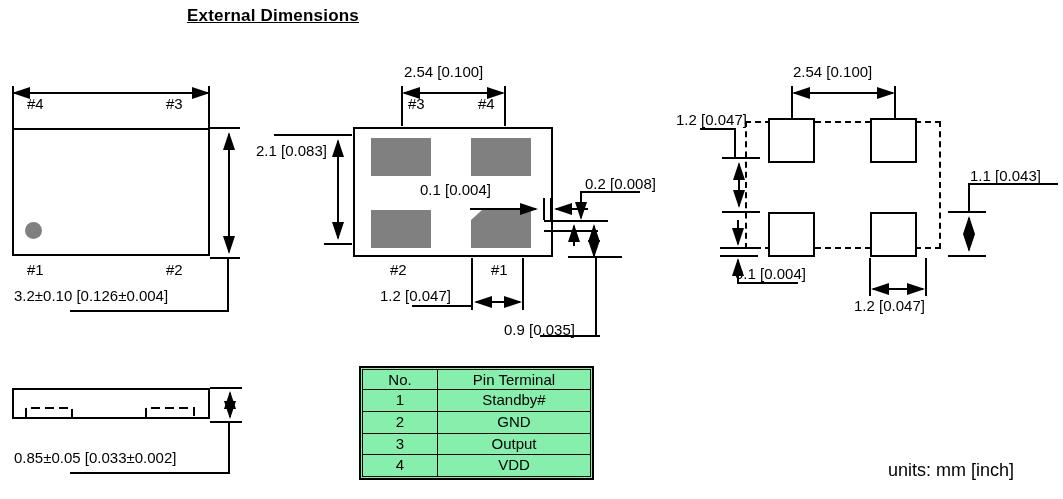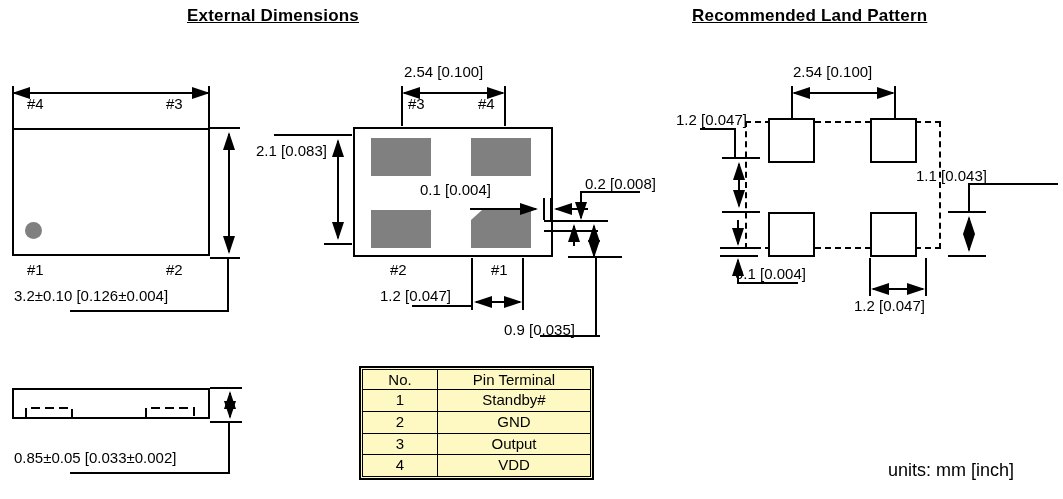--- a/index.html
+++ b/index.html
@@ -17,30 +17,29 @@
   .padgrey{background:#808080;}
   .padout{border:2px solid #000;box-sizing:border-box;background:#fff;}
   .dashbox{border:2px dashed #000;box-sizing:border-box;background:transparent;}
   .dot{background:#808080;border-radius:50%;}
   svg{position:absolute;overflow:visible;}
   .tbl{border-collapse:collapse;font-size:15px;}
   .tbl td{border:1px solid #000;text-align:center;padding:1px 4px;
           line-height:1.25;}
   .tbl .cno{width:72px;}
   .tbl .cpt{width:150px;margin-top:31px;}
-  .tblwrap{border:2px solid #000;display:inline-block;padding:1px;background:#fef9c3;}
+  .tblwrap{border:2px solid #000;display:inline-block;padding:1px;background:#86efac;}
 </style>
 </head>
 <body>
 
 <div id="root">
 
   <div class="abs ttl" style="left:187px;top:6px;">External Dimensions</div>
 
-  <div class="abs ttl" style="left:692px;top:6px;">Recommended Land Pattern</div>
 
 
   <svg class="abs" style="left:0px;top:84px;width:230px;height:46px;">
     <defs>
       <marker id="ahL" markerWidth="9" markerHeight="9" refX="8" refY="3" orient="auto" markerUnits="strokeWidth">
         <path d="M0,0 L9,3 L0,6 z" fill="#000"></path>
       </marker>
       <marker id="ahR" markerWidth="9" markerHeight="9" refX="1" refY="3" orient="auto" markerUnits="strokeWidth">
         <path d="M9,0 L0,3 L9,6 z" fill="#000"></path>
       </marker>
@@ -217,21 +216,21 @@
     <line x1="39" y1="38" x2="39" y2="80" stroke="#000" stroke-width="2" marker-start="url(#ahR)" marker-end="url(#ahL)"></line>
     <line x1="20" y1="122" x2="58" y2="122" stroke="#000" stroke-width="2"></line>
     <line x1="20" y1="130" x2="58" y2="130" stroke="#000" stroke-width="2"></line>
     <line x1="38" y1="94" x2="38" y2="118" stroke="#000" stroke-width="2" marker-end="url(#ahL)"></line>
     <line x1="38" y1="158" x2="38" y2="134" stroke="#000" stroke-width="2" marker-end="url(#ahL)"></line>
     <line x1="38" y1="157" x2="98" y2="157" stroke="#000" stroke-width="2"></line>
   </svg>
 
   <div class="abs lbl" style="left:735px;top:266px;">0.1 [0.004]</div>
 
-  <div class="abs lbl" style="left:916px;top:168px;text-align:center;">1.1 [0.043]</div>
+  <div class="abs lbl" style="left:970px;top:168px;text-align:center;">1.1 [0.043]</div>
 
   <svg class="abs" style="left:930px;top:182px;width:130px;height:82px;">
     <line x1="38" y1="2" x2="128" y2="2" stroke="#000" stroke-width="2"></line>
     <line x1="39" y1="2" x2="39" y2="30" stroke="#000" stroke-width="2"></line>
     <line x1="18" y1="30" x2="56" y2="30" stroke="#000" stroke-width="2"></line>
     <line x1="18" y1="74" x2="56" y2="74" stroke="#000" stroke-width="2"></line>
     <line x1="39" y1="36" x2="39" y2="68" stroke="#000" stroke-width="2" marker-start="url(#ahR)" marker-end="url(#ahL)"></line>
   </svg>
 
   <svg class="abs" style="left:860px;top:256px;width:120px;height:48px;">

